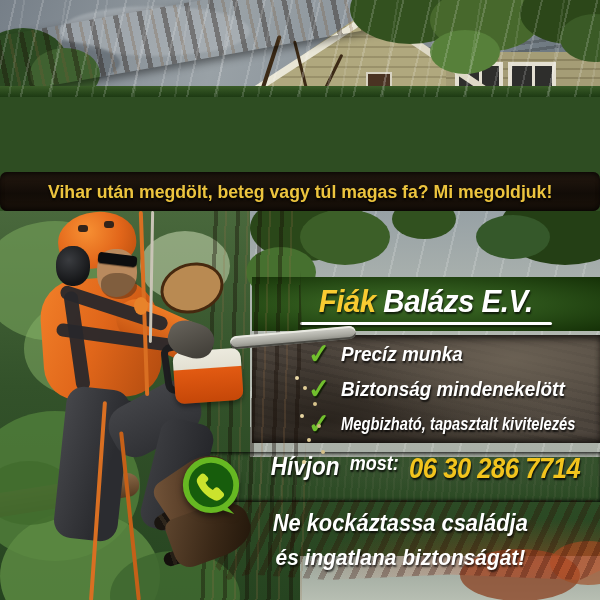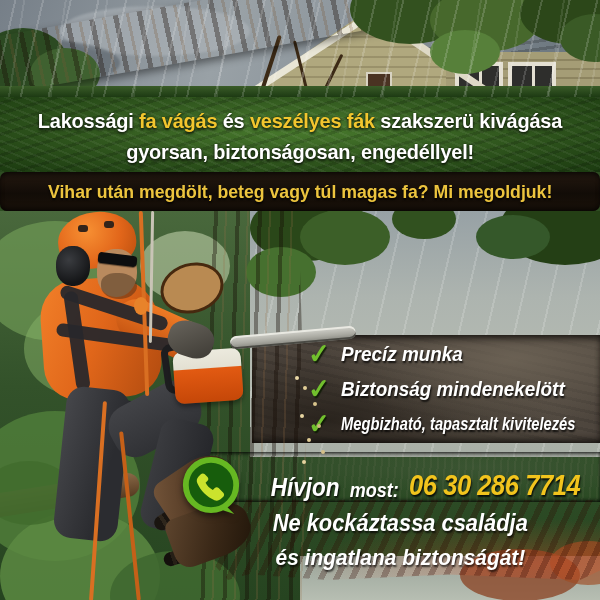--- a/index.html
+++ b/index.html
@@ -163,21 +163,21 @@
   .check-text{margin-left:10px;font-style:italic;font-weight:bold;color:#fff;
     display:inline-block;transform:scaleX(.9);transform-origin:0 50%;white-space:nowrap;
     text-shadow:1px 2px 2px rgba(0,0,0,.8);}
   .ct-a{font-size:21px;} .ct-b{font-size:21px;} .ct-c{font-size:17.5px;transform:scaleX(.84);}
 
   .band-phone{left:185px;top:452px;width:415px;height:50px;z-index:4;
     background:linear-gradient(90deg,#1d1811 0%,#100d09 30%,#16120d 70%,#1e1912 100%);
     background-image:repeating-linear-gradient(95deg,rgba(150,140,120,.09) 0 2px,rgba(0,0,0,0) 2px 7px),
       radial-gradient(ellipse at 70% 30%,rgba(130,128,118,.14) 0%,rgba(0,0,0,0) 60%);
     box-shadow:inset 0 3px 4px -2px #000,inset 0 -3px 4px -2px #000;
-    display:flex;align-items:flex-end;padding-left:82px;box-sizing:border-box;}
+    display:flex;align-items:flex-start;padding-left:82px;box-sizing:border-box;}
   .phone-call{font-style:italic;font-weight:bold;font-size:25px;color:#fff;
     transform:scaleX(.9);text-shadow:1px 2px 2px rgba(0,0,0,.8);}
   .phone-now{font-style:italic;font-weight:bold;font-size:20px;color:#fff;margin-left:4px;
     transform:scaleX(.9);text-shadow:1px 2px 2px rgba(0,0,0,.8);}
   .phone-number{font-style:italic;font-weight:bold;font-size:29px;color:#f2c41d;margin-left:7px;
     transform:scaleX(.88);transform-origin:0 50%;white-space:nowrap;letter-spacing:-.5px;
     text-shadow:1px 2px 2px rgba(0,0,0,.85);}
   .phone-badge{left:180px;top:454px;width:62px;height:62px;z-index:7;
     filter:drop-shadow(0 3px 3px rgba(0,0,0,.5));}
 
@@ -223,26 +223,20 @@
     <div class="blob" style="left:350px;top:-26px;width:120px;height:70px;background:#33511f;"></div>
     <div class="blob" style="left:430px;top:-12px;width:110px;height:64px;background:#47682c;"></div>
     <div class="blob" style="left:520px;top:-18px;width:100px;height:62px;background:#2c4719;"></div>
     <div class="blob" style="left:430px;top:30px;width:70px;height:44px;background:#57803a;"></div>
     <div class="blob" style="left:560px;top:14px;width:70px;height:48px;background:#3a5a26;"></div>
     <div class="abs grass-top"></div>
     <div class="rain"></div>
     <div class="rain2"></div>
   </div>
 
-  <div class="abs banner-green">
-    <div class="hl-wrap">
-      <div class="hl-line"><span>Lakossági </span><span class="hl-yellow">fa vágás</span><span> és </span><span class="hl-yellow">veszélyes fák</span><span> szakszerü kivágása</span></div>
-      <div class="hl-line">gyorsan, biztonságosan, engedéllyel!</div>
-    </div>
-  </div>
 
   <div class="abs banner-dark">
     <div class="storm-text">Vihar után megdölt, beteg vagy túl magas fa? Mi megoldjuk!</div>
   </div>
 
   <div class="abs photo-main">
     <div class="abs sky-main">
       <div class="rain"></div>
     </div>
 
@@ -296,20 +290,24 @@
     <div class="abs z5 saw-body"></div>
     <div class="abs z5 glove"></div>
 
     <div class="rope" style="left:150px;top:0;width:3px;height:132px;background:#c9c4b6;transform:rotate(1deg);"></div>
     <div class="rope" style="left:142px;top:0;width:4px;height:185px;background:#d96f22;transform:rotate(-2deg);"></div>
     <div class="rope" style="left:96px;top:190px;width:4px;height:200px;background:#d96f22;transform:rotate(4deg);"></div>
     <div class="rope" style="left:128px;top:220px;width:4px;height:170px;background:#c56018;transform:rotate(-6deg);"></div>
     <div class="blob" style="left:134px;top:86px;width:14px;height:18px;background:#e8832a;z-index:6;"></div>
   </div>
 
+  <div class="abs panel-name">
+    <div class="name-line"><span class="name-first">Fiák</span><span> Balázs E.V.</span></div>
+    <div class="name-underline"></div>
+  </div>
 
   <div class="abs panel-checks">
     <div class="check-row">
       <span class="check-mark">✓</span>
       <span class="check-text ct-a">Precíz munka</span>
     </div>
     <div class="check-row">
       <span class="check-mark">✓</span>
       <span class="check-text ct-b">Biztonság mindenekelött</span>
     </div>

